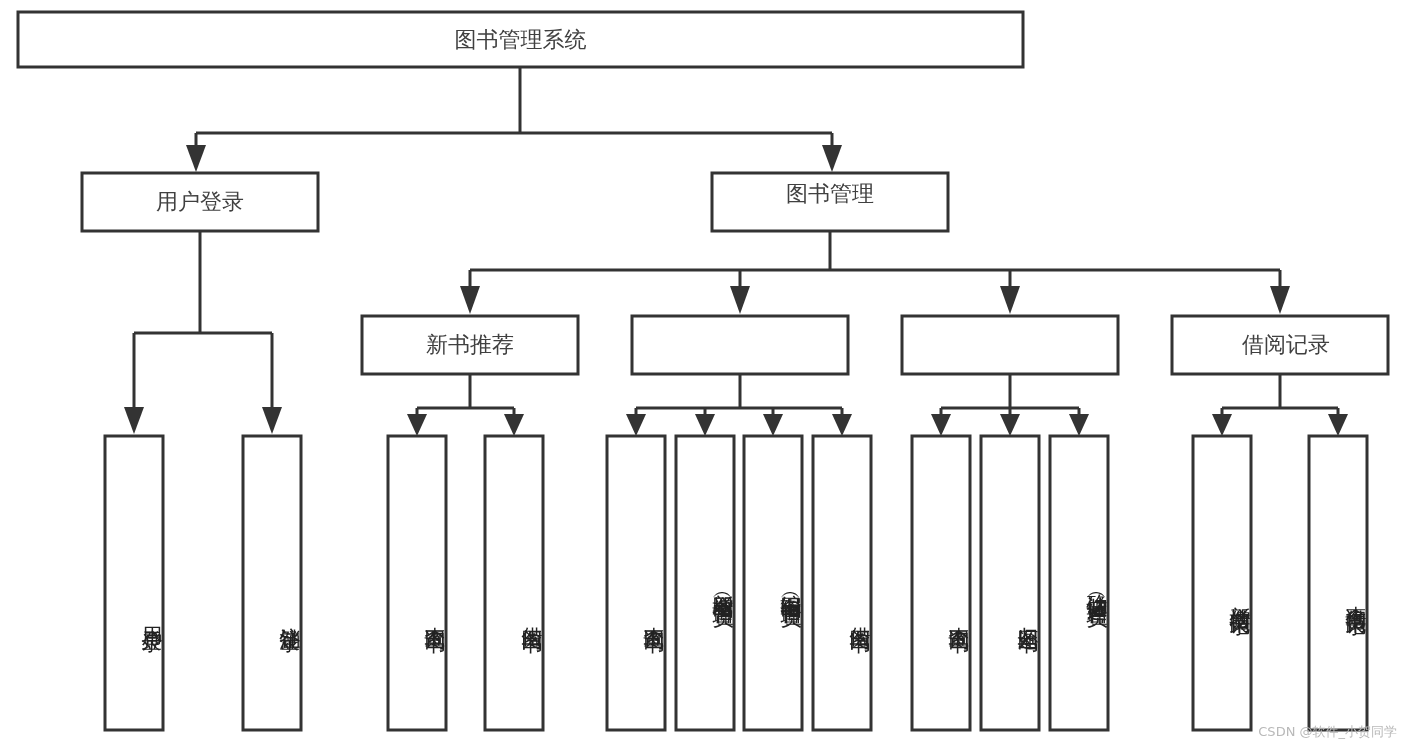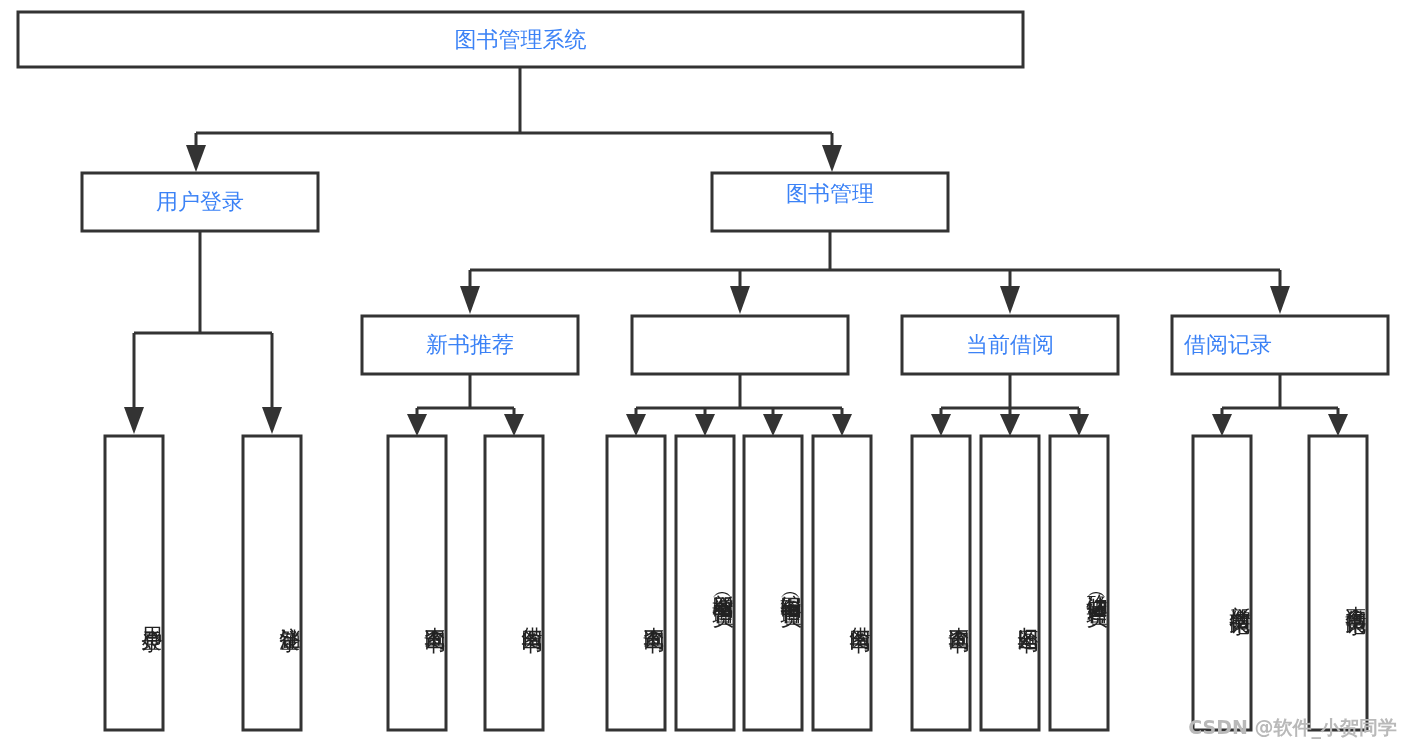--- a/index.html
+++ b/index.html
@@ -56,37 +56,36 @@
     display: flex;
     align-items: flex-start;
     justify-content: center;
     white-space: nowrap;
     pointer-events: none;
   }
   .h-label {
     position: absolute;
     font-family: Liberation Mono, monospace;
     font-size: 22px;
-    color: #3b82f6;
+    color: #404040;
     display: flex;
     align-items: center;
     justify-content: center;
     white-space: nowrap;
     pointer-events: none;
   }
   .watermark {
     position: absolute;
     right: 8px;
     bottom: 6px;
     font-family: "DejaVu Sans", "Liberation Sans", sans-serif;
-    font-size: 19px;
+    font-size: 13px;
     color: #b9b9b9;
     white-space: nowrap;
     pointer-events: none;
-    font-weight: bold;
   }
 </style>
 </head>
 <body>
 
 <div id="diagram-root">
 
   <svg class="flowchart" viewBox="0 0 1405 747" xmlns="http://www.w3.org/2000/svg">
 
     <rect class="node-box" x="18" y="12" width="1005" height="55"></rect>
@@ -177,22 +176,21 @@
     <rect class="node-box" x="1309" y="436" width="58" height="294"></rect>
 
   </svg>
 
   <div class="h-label" style="left:18px;  top:12px;  width:1005px; height:55px;">图书管理系统</div>
 
   <div class="h-label" style="left:82px;  top:173px; width:236px; height:58px;">用户登录</div>
   <div class="h-label" style="left:712px; top:173px; width:236px; height:41px;">图书管理</div>
 
   <div class="h-label" style="left:362px;  top:316px; width:216px; height:58px;border-radius:15px;">新书推荐</div>
-  <div class="h-label" style="left:902px;  top:316px; width:216px; height:58px;">当前借阅</div>
-  <div class="h-label" style="left:1120px; top:316px; width:216px; height:58px;">借阅记录</div>
+  <div class="h-label" style="left:1178px; top:316px; width:216px; height:58px;">借阅记录</div>
 
   <div class="v-label" style="left:105px;  top:498px; width:58px; height:232px;">用户登录</div>
   <div class="v-label" style="left:243px;  top:498px; width:58px; height:232px;">注销登录</div>
 
   <div class="v-label" style="left:388px;  top:498px; width:58px; height:232px;">查询图书</div>
   <div class="v-label" style="left:485px;  top:498px; width:58px; height:232px;">借阅图书</div>
 
   <div class="v-label" style="left:607px;  top:498px; width:58px; height:232px;">查询图书</div>
   <div class="v-label" style="left:676px;  top:442px; width:58px; height:288px;">新增图书（管理员）</div>
   <div class="v-label" style="left:744px;  top:442px; width:58px; height:288px;">编辑图书（管理员）</div>

